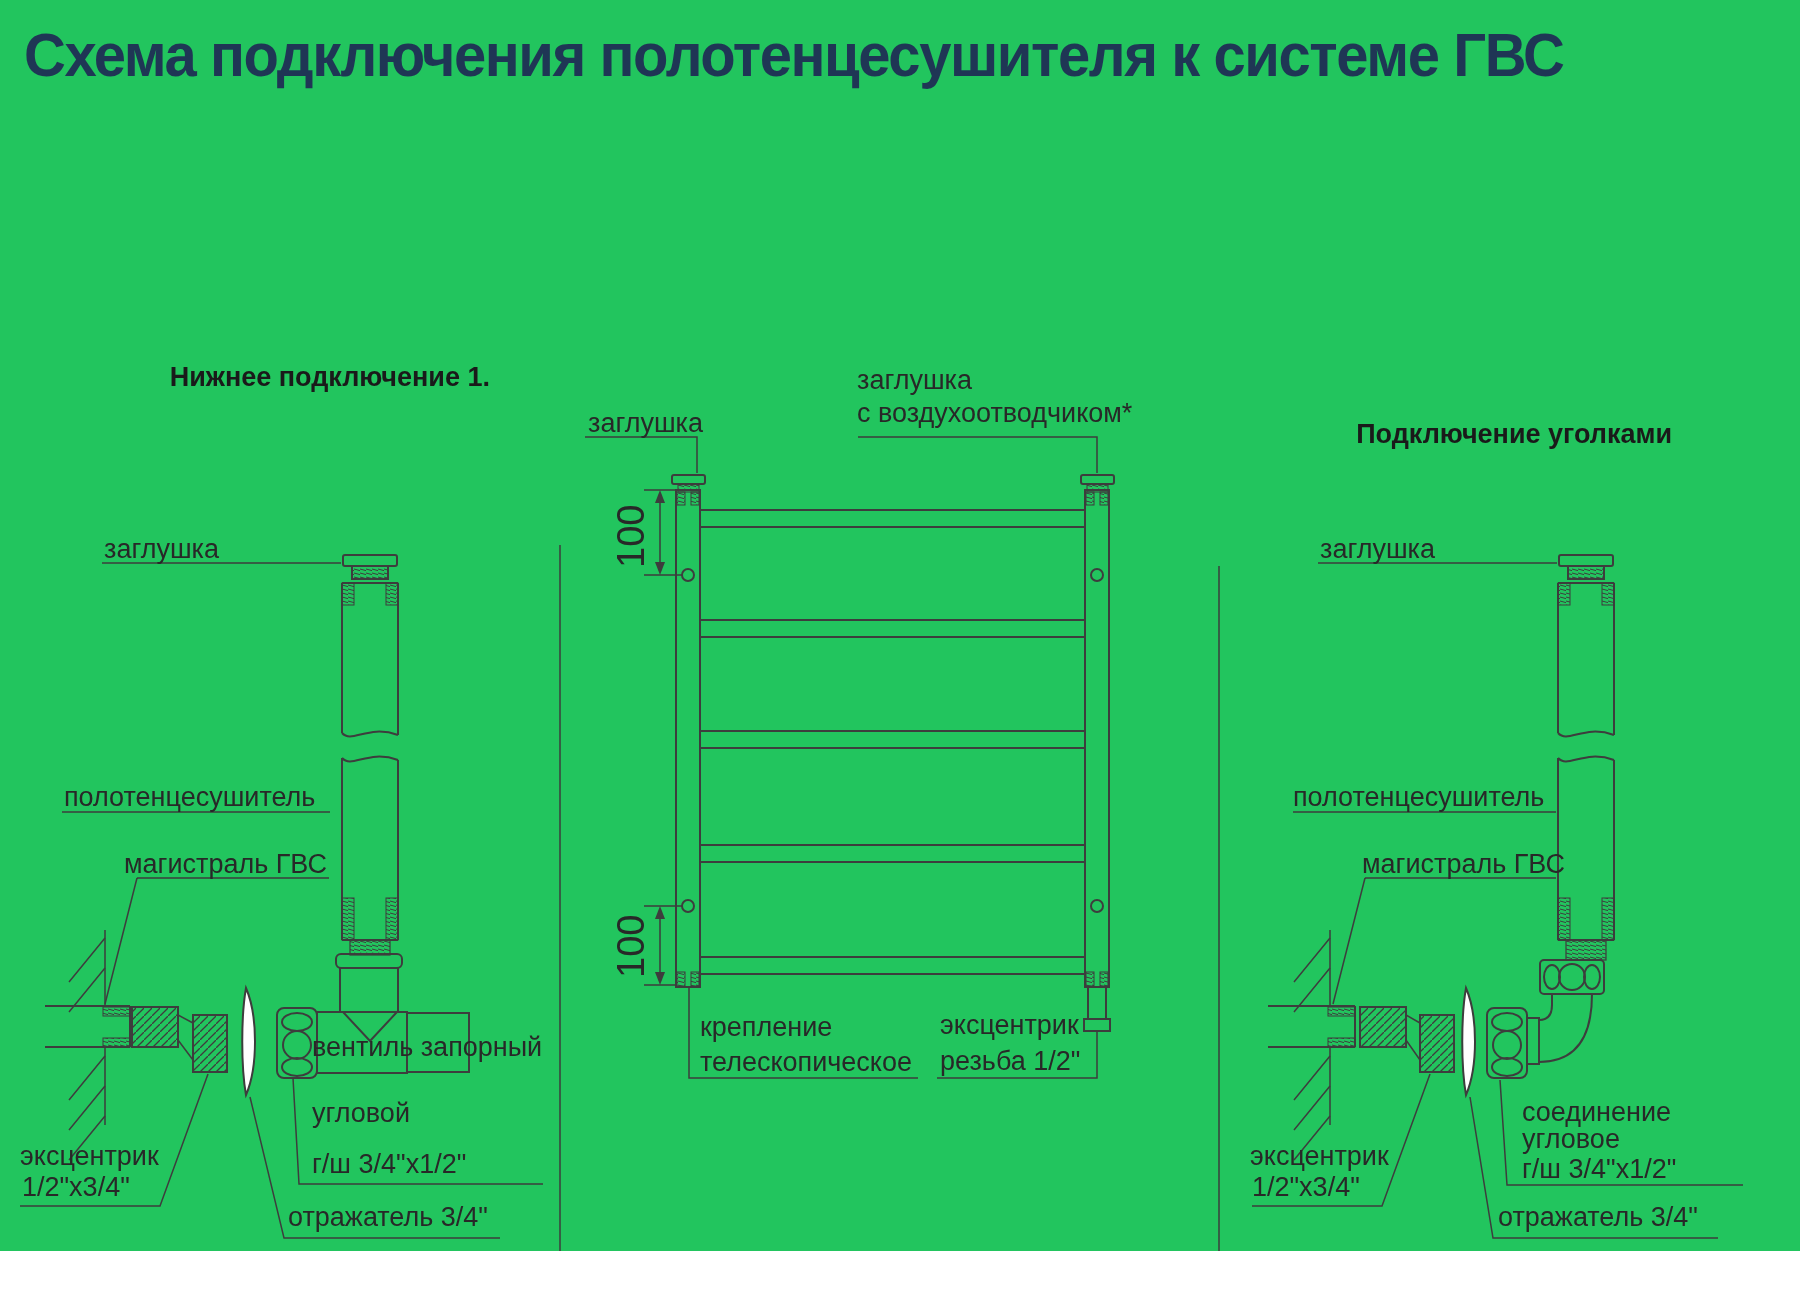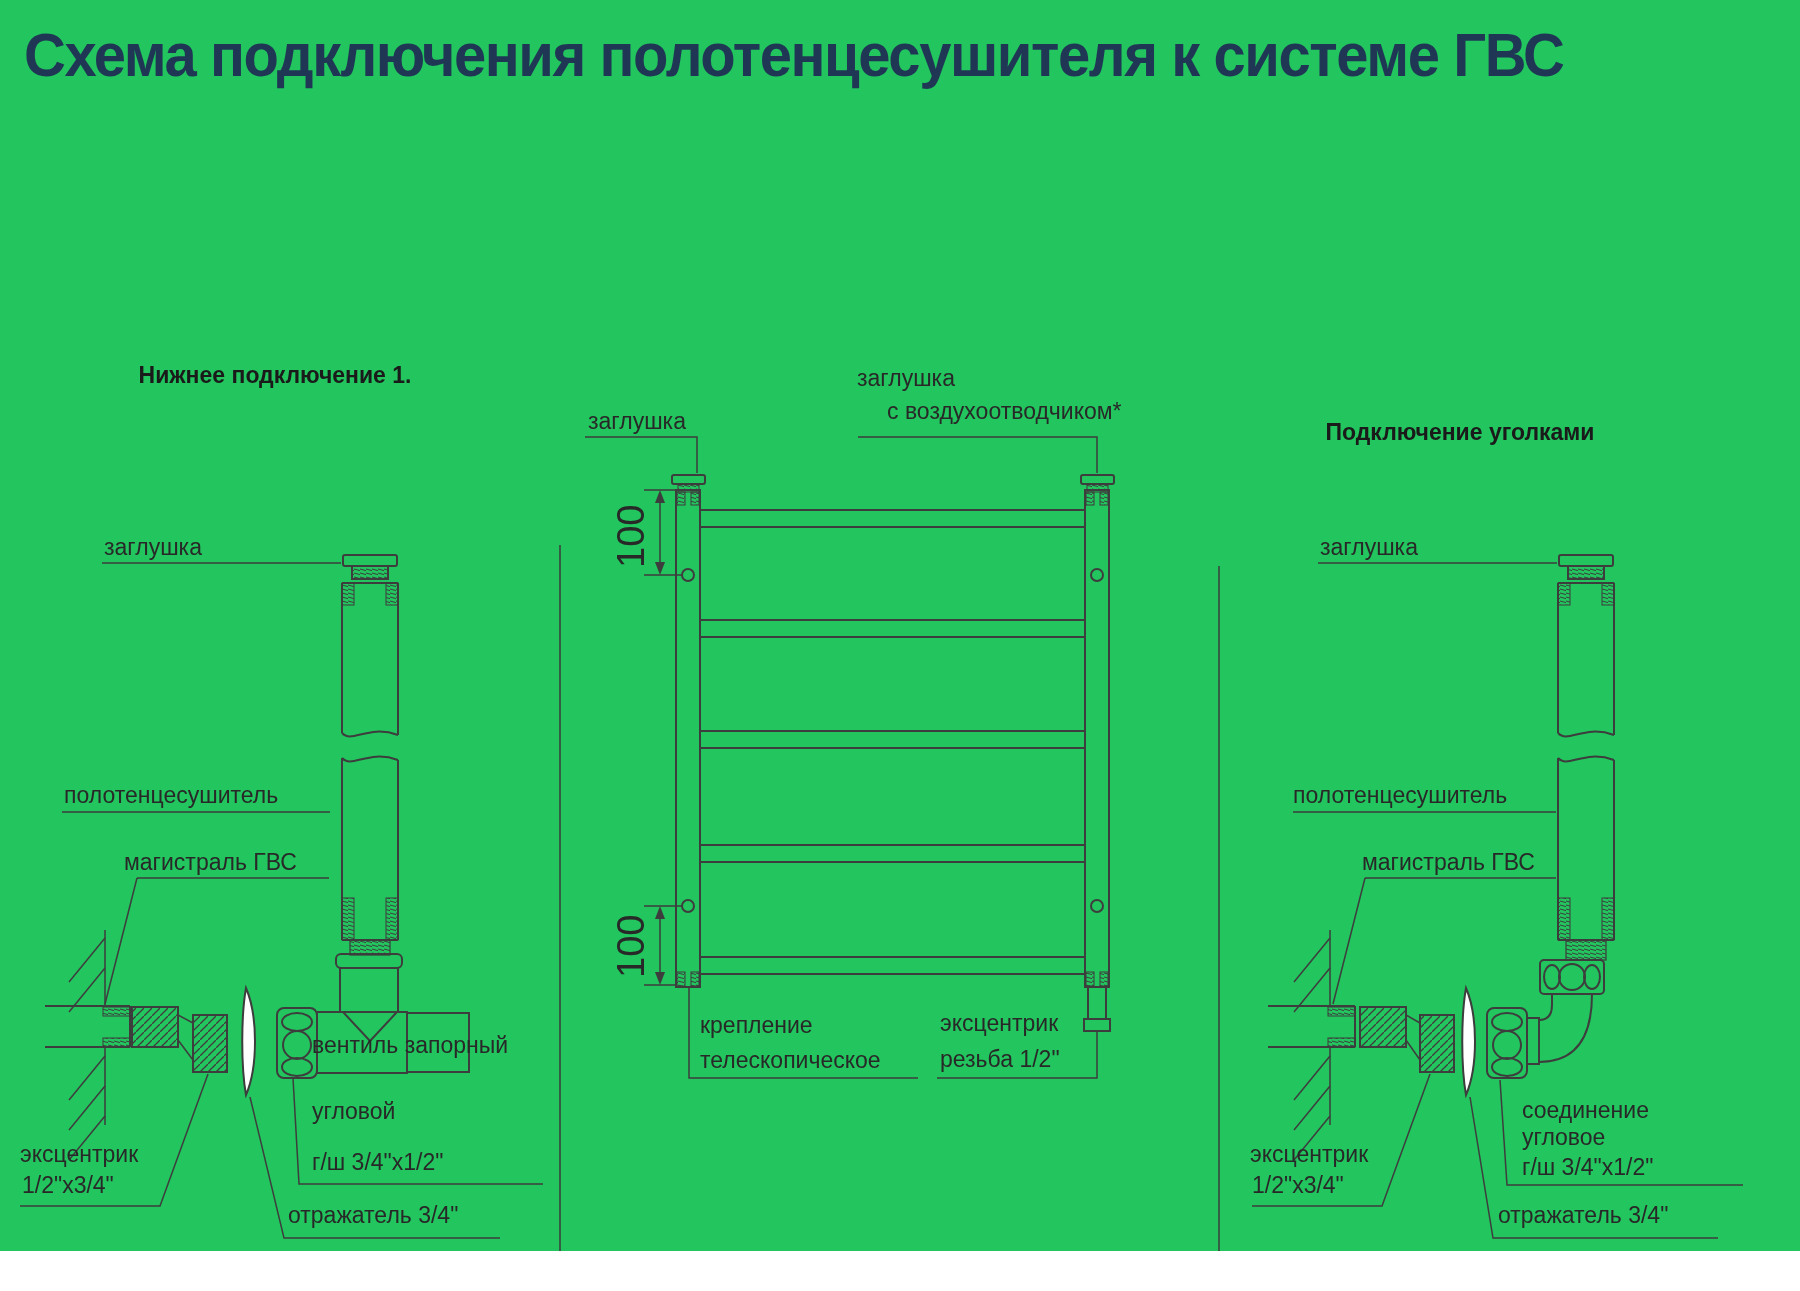--- a/index.html
+++ b/index.html
@@ -1,21 +1,21 @@
 <!DOCTYPE html>
 <html><head>
 <meta charset="utf-8">
 <style>
   html,body{margin:0;padding:0;background:#ffffff;}
   #page{position:relative;width:1800px;height:1251px;background:#22c55e;overflow:hidden;
         font-family:"Liberation Sans", sans-serif;color:#282828;}
   .title{position:absolute;left:24px;top:20px;font-size:61px;font-weight:700;color:#1f3655;
          letter-spacing:-1.5px;white-space:nowrap;transform:scaleX(.95);transform-origin:0 50%;}
-  .lbl{position:absolute;font-size:23px;line-height:1.15;white-space:nowrap;color:#282828;}
-  .hdg{position:absolute;font-size:23px;font-weight:700;color:#1a1a1a;text-align:center;white-space:nowrap;}
+  .lbl{position:absolute;font-size:27px;line-height:1.15;white-space:nowrap;color:#282828;}
+  .hdg{position:absolute;font-size:27px;font-weight:700;color:#1a1a1a;text-align:right;white-space:nowrap;}
   .dim{position:absolute;font-size:38px;color:#282828;transform:rotate(-90deg);transform-origin:0 0;white-space:nowrap;}
   svg{position:absolute;left:0;top:0;}
 </style>
 </head>
 <body>
 
 <div id="page">
 
   <svg width="1800" height="1291" viewBox="0 0 1800 1291">
     <defs>
@@ -223,21 +223,21 @@
   <div class="lbl" style="left:124px;top:849px;">магистраль ГВС</div>
   <div class="lbl" style="left:20px;top:1141px;">эксцентрик</div>
   <div class="lbl" style="left:22px;top:1172px;">1/2"х3/4"</div>
   <div class="lbl" style="left:312px;top:1032px;">вентиль запорный</div>
   <div class="lbl" style="left:312px;top:1077px;margin-top:21px;">угловой</div>
   <div class="lbl" style="left:312px;top:1149px;">г/ш 3/4"х1/2"</div>
   <div class="lbl" style="left:288px;top:1202px;">отражатель 3/4"</div>
 
   <div class="lbl" style="left:588px;top:408px;">заглушка</div>
   <div class="lbl" style="left:857px;top:365px;">заглушка</div>
-  <div class="lbl" style="left:887px;top:398px;">с воздухоотводчиком*</div>
+  <div class="lbl" style="left:857px;top:398px;">с воздухоотводчиком*</div>
   <div class="dim" style="left:610px;top:568px;">100</div>
   <div class="dim" style="left:610px;top:978px;">100</div>
   <div class="lbl" style="left:700px;top:1012px;">крепление</div>
   <div class="lbl" style="left:700px;top:1047px;">телескопическое</div>
   <div class="lbl" style="left:940px;top:1010px;">эксцентрик</div>
   <div class="lbl" style="left:940px;top:1046px;">резьба 1/2"</div>
 
   <div class="lbl" style="left:1320px;top:534px;">заглушка</div>
   <div class="lbl" style="left:1293px;top:782px;">полотенцесушитель</div>
   <div class="lbl" style="left:1362px;top:849px;">магистраль ГВС</div>

